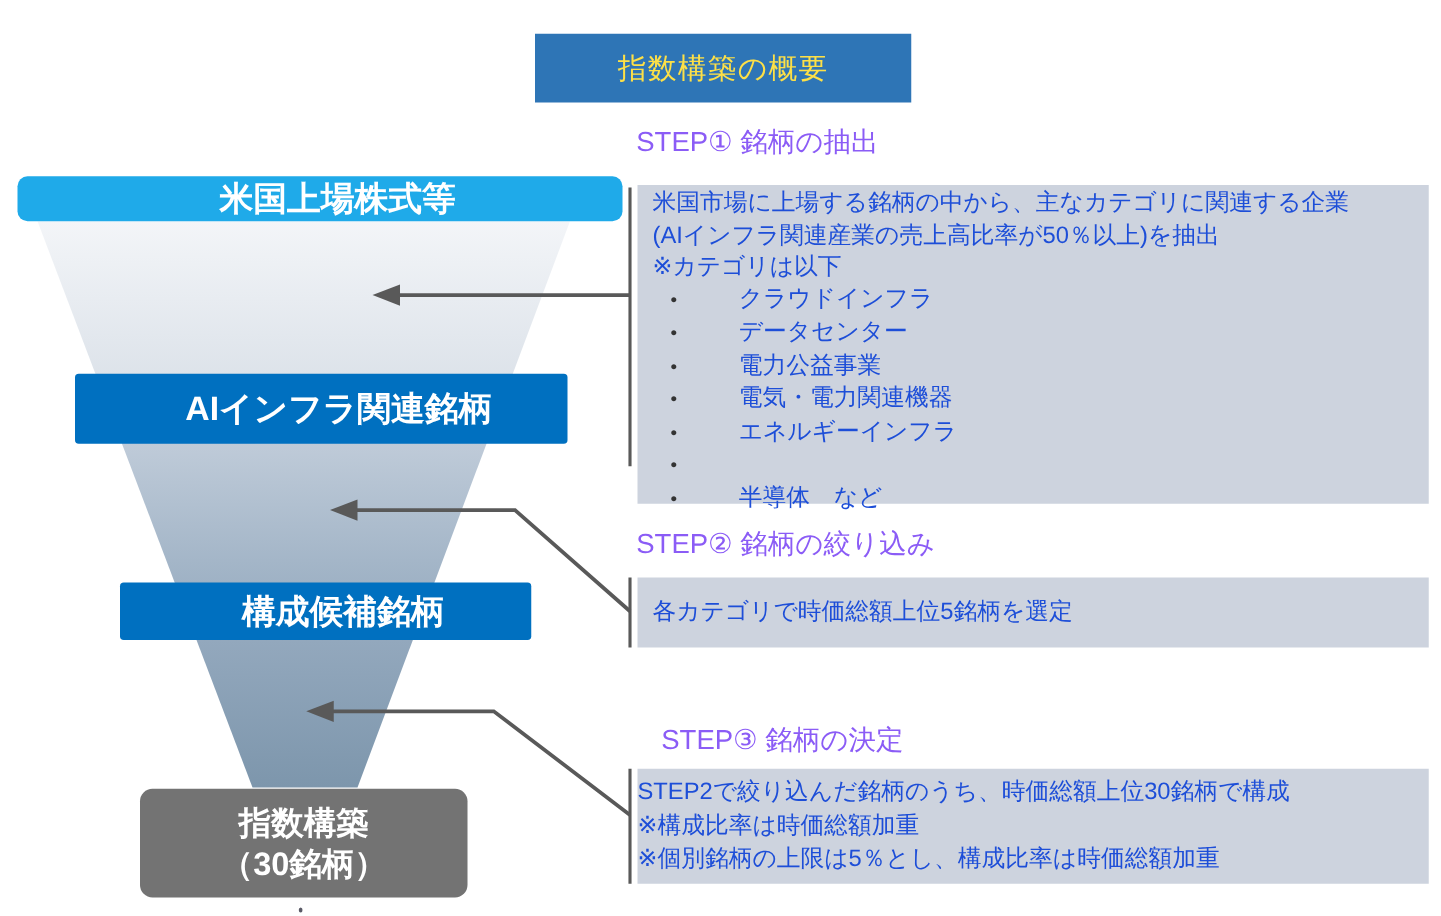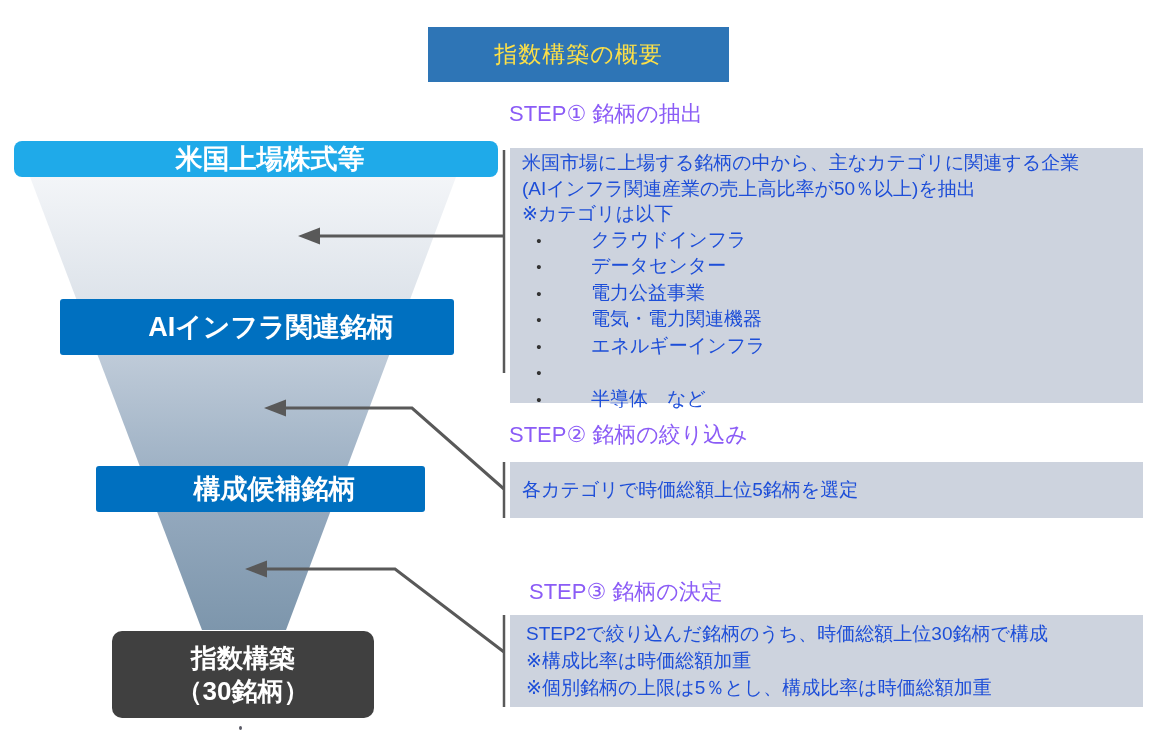--- a/index.html
+++ b/index.html
@@ -15,34 +15,34 @@
   .layer{position:absolute;left:0;top:0;width:1153px;height:733px;pointer-events:none;}
 
   
   .stage{position:absolute;color:#ffffff;font-weight:bold;
     display:flex;align-items:center;justify-content:center;white-space:nowrap;padding-left:28px;}
   .stage-0{left:14px;top:141px;width:456px;height:36px;background:#1FAAE9;border-radius:8px;font-size:27px;}
   .stage-1{left:60px;top:299px;width:366px;height:56px;background:#0070C0;border-radius:3px;font-size:27px;}
   .stage-2{left:96px;top:466px;width:301px;height:46px;background:#0070C0;border-radius:3px;font-size:27px;}
 
   .result-box{position:absolute;left:112px;top:631px;width:262px;height:87px;
-    background:#404040;border-radius:10px;color:#ffffff;font-weight:bold;font-size:26px;
+    background:#737373;border-radius:10px;color:#ffffff;font-weight:bold;font-size:26px;
     display:flex;flex-direction:column;align-items:center;justify-content:center;line-height:1.25;}
 
   
   .step-heading{position:absolute;margin:0;font-size:22px;font-weight:500;color:#8b5cf6;white-space:nowrap;}
   .h1{left:509px;top:99px;}
   .h2{left:509px;top:420px;}
   .h3{left:509px;top:577px;margin-left:20px;}
 
   .block{position:absolute;background:#CDD3DE;color:#1d4ed8;font-size:19px;
     box-sizing:border-box;line-height:25.5px;}
   .b1{left:510px;top:148px;width:633px;height:255px;padding:2px 8px 0 12px;}
   .b2{left:510px;top:462px;width:633px;height:56px;display:flex;align-items:center;padding:0 8px 0 12px;}
-  .b3{left:510px;top:615px;width:633px;height:92px;padding:5px 8px 0 16px;line-height:27px;}
+  .b3{left:510px;top:615px;width:633px;height:92px;padding:5px 8px 0 0;line-height:27px;}
 
   .pline{white-space:nowrap;}
   .bullet-row{display:flex;align-items:flex-start;white-space:nowrap;gap:35px;}
   .bullet-dot{display:inline-block;width:34px;text-align:center;flex:0 0 34px;}
   .bullet-dot::before{content:"\2022";font-size:15px;line-height:25.5px;color:#333333;}
 
   .stray-mark{position:absolute;left:239px;top:726px;width:3px;height:4px;background:#5a5a66;border-radius:50%;}
 </style>
 </head>
 <body>

